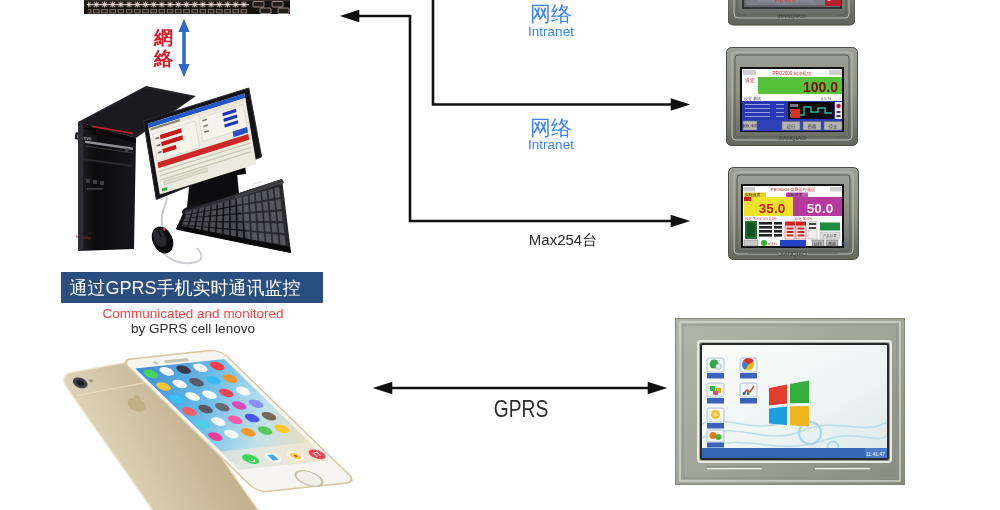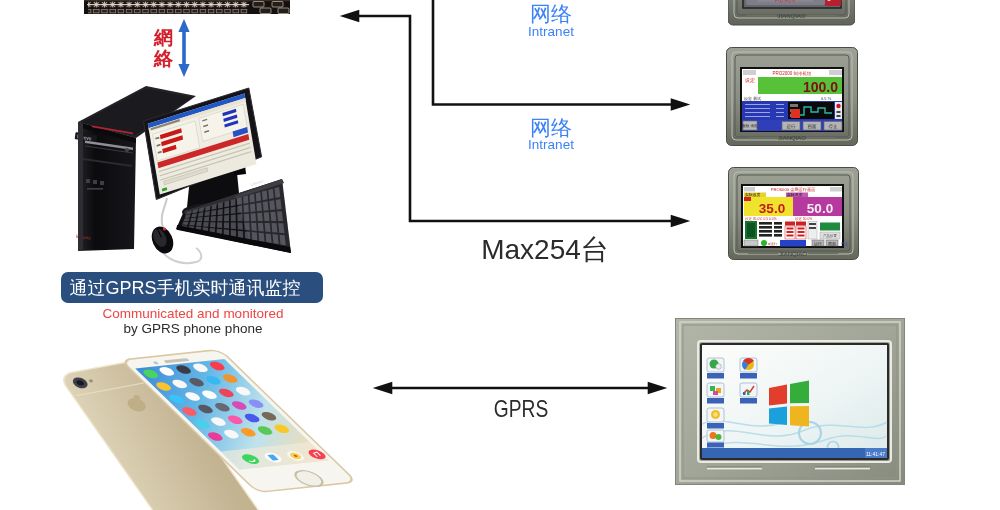--- a/index.html
+++ b/index.html
@@ -24,21 +24,21 @@
     <path d="M389,388 L651,388" fill="none"></path>
     <polygon points="377,388 391,383.5 391,392.5"></polygon>
     <polygon points="663,388 649,383.5 649,392.5"></polygon>
   </g>
 </svg>
 
 <div class="lbl" style="left:471px;top:0px;width:160px;font-size:21px;">网络</div>
 <div class="lbl" style="left:471px;top:24px;width:160px;font-size:13.5px;">Intranet</div>
 <div class="lbl" style="left:471px;top:114px;width:160px;font-size:21px;">网络</div>
 <div class="lbl" style="left:471px;top:137px;width:160px;font-size:13.5px;">Intranet</div>
-<div class="lbl" style="left:465px;top:231px;width:160px;font-size:28px;color:#2b2b2b;">Max254台</div>
+<div class="lbl" style="left:483px;top:231px;width:160px;font-size:15px;color:#2b2b2b;">Max254台</div>
 <div class="lbl" style="left:441px;top:395px;width:160px;font-size:24px;color:#2b2b2b;transform:scaleX(0.8);">GPRS</div>
 
 <svg class="abs" style="left:150px;top:16px" width="60" height="64" viewBox="0 0 60 64">
   <line x1="34" y1="13" x2="34" y2="51" stroke="#2e68c8" stroke-width="3.6"></line>
   <polygon points="34,3 28.4,16 39.6,16" fill="#2e68c8"></polygon>
   <polygon points="34,61 28.4,48 39.6,48" fill="#2e68c8"></polygon>
 </svg>
 <div class="abs" style="left:153px;top:28px;width:21px;font-size:19px;line-height:20.5px;
      color:#d21f2b;font-weight:bold;text-align:center;">網<br>絡</div>
 
@@ -56,23 +56,23 @@
   <rect x="3" y="4.1" width="162" height="1.1" fill="#e4d4cc"></rect>
   <g fill="#241e1a" stroke="#baa89e" stroke-width="0.8">
     <rect x="169" y="1.5" width="11" height="5.5" rx="1"></rect>
     <rect x="188" y="1.5" width="11" height="5.5" rx="1"></rect>
     <rect x="176" y="8" width="11" height="5.5" rx="1"></rect>
     <rect x="194" y="8" width="11" height="5.5" rx="1"></rect>
   </g>
 </svg>
 
 <div class="abs" style="left:61px;top:272px;width:248px;height:31px;background:#2a4e7d;padding-right:14px;
-     color:#fff;font-size:18px;line-height:32px;text-align:center;border-radius:7px;">通过GPRS手机实时通讯监控</div>
+     color:#fff;font-size:18px;line-height:32px;text-align:center;">通过GPRS手机实时通讯监控</div>
 <div class="lbl" style="left:63px;top:306px;width:260px;font-size:13.5px;color:#ef4444;">Communicated and monitored</div>
-<div class="lbl" style="left:63px;top:321px;width:260px;font-size:13.5px;color:#2b2b2b;">by GPRS phone phone</div>
+<div class="lbl" style="left:63px;top:321px;width:260px;font-size:13.5px;color:#2b2b2b;">by GPRS cell lenovo</div>
 
 <svg class="abs" style="left:728px;top:-71px" width="127" height="97" viewBox="0 0 127 97">
   <defs>
     <linearGradient id="cbody1" x1="0" y1="0" x2="0" y2="1">
       <stop offset="0" stop-color="#8f938a"></stop>
         <stop offset="0.6" stop-color="#83877c"></stop>
       <stop offset="1" stop-color="#5f635a"></stop>
     </linearGradient>
   </defs>
   <rect x="0" y="0" width="127" height="96" rx="5" fill="url(#cbody1)" stroke="#4a4e45" stroke-width="1"></rect>

